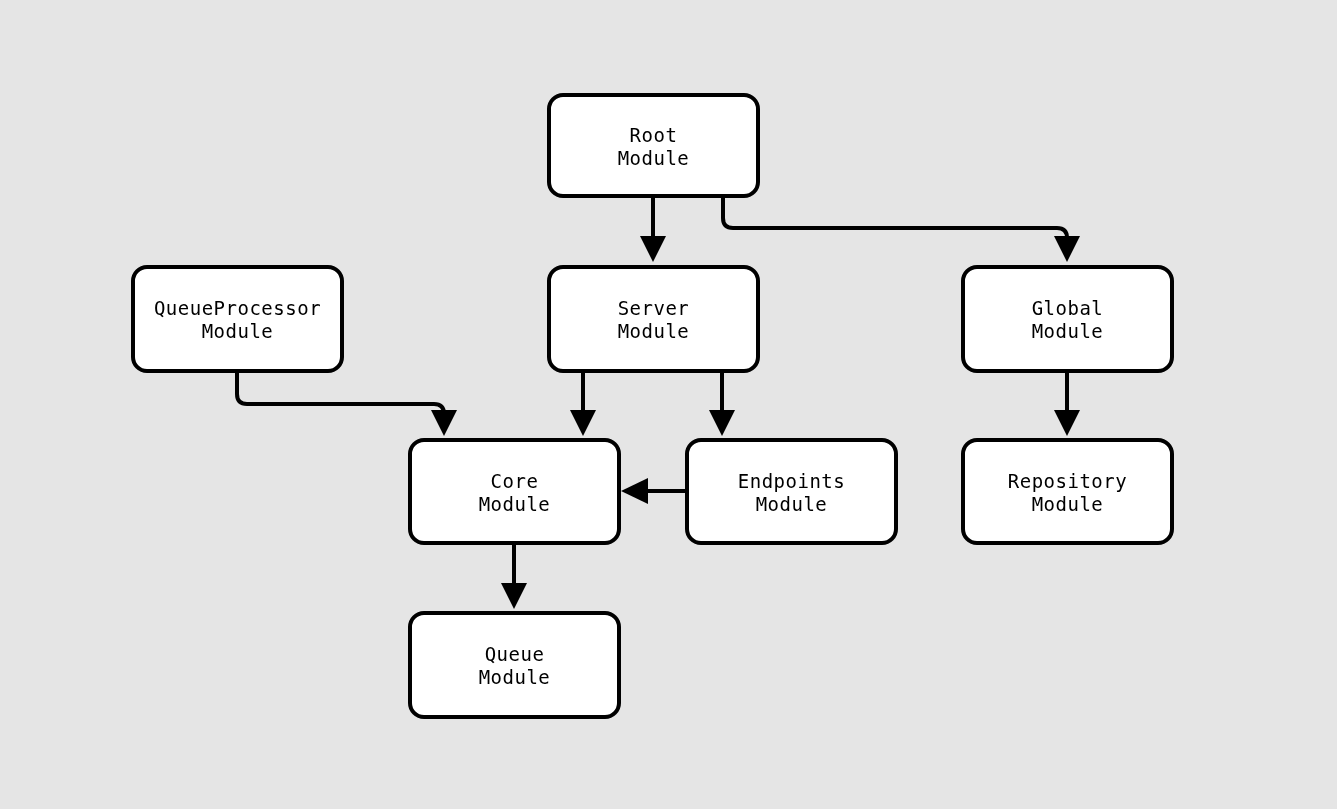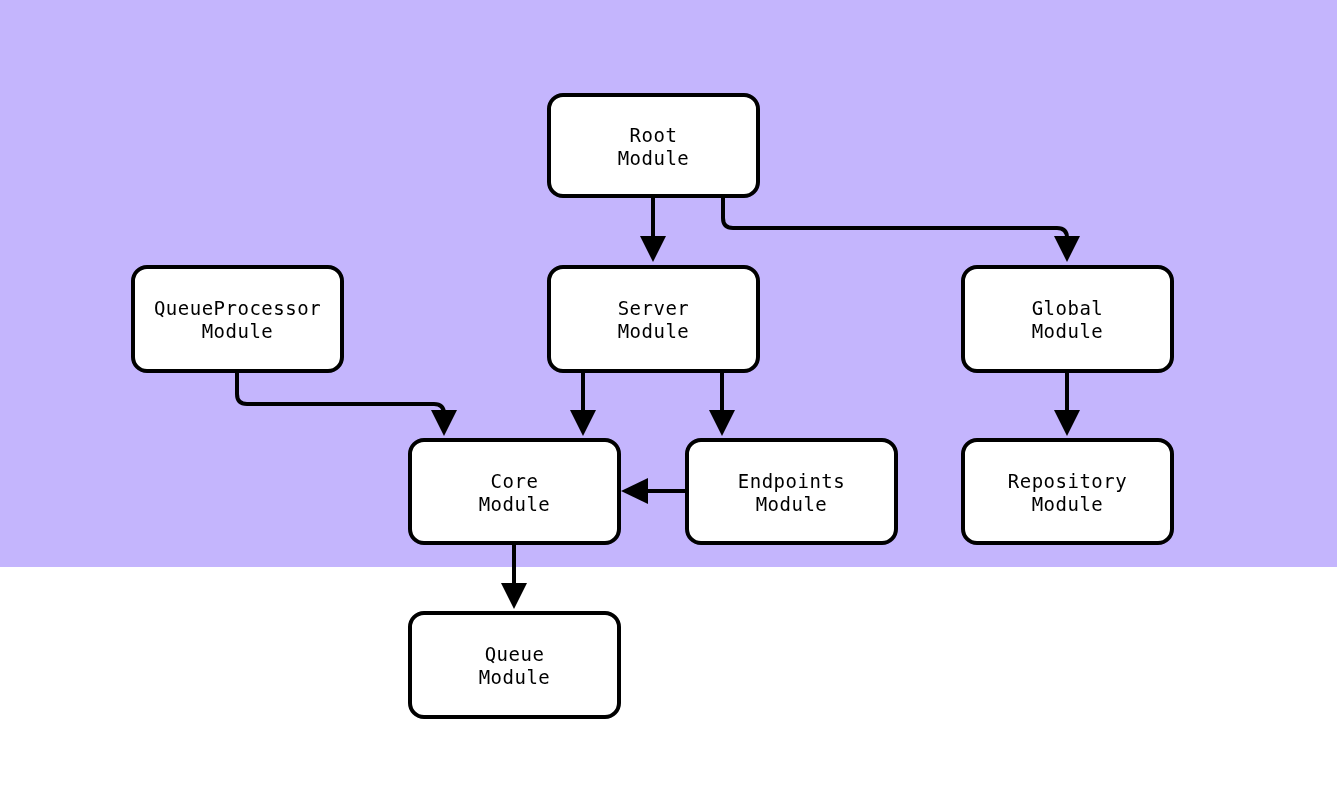--- a/index.html
+++ b/index.html
@@ -9,22 +9,22 @@
   }
   body {
     width: 1337px;
     height: 809px;
     font-family: "DejaVu Sans Mono", "Liberation Mono", monospace;
     overflow: hidden;
   }
   #diagram-root {
     position: relative;
     width: 1337px;
-    height: 567px;
-    background: #c4b5fd;
+    height: 809px;
+    background: #e5e5e5;
   }
   svg#graph {
     display: block;
     width: 1337px;
     height: 809px;
   }
   .node-box {
     fill: #ffffff;
     stroke: #000000;
     stroke-width: 4;

